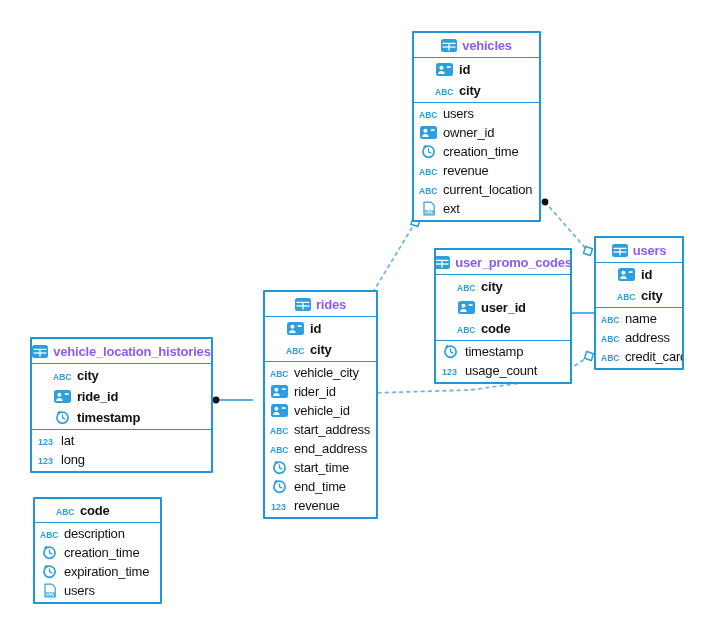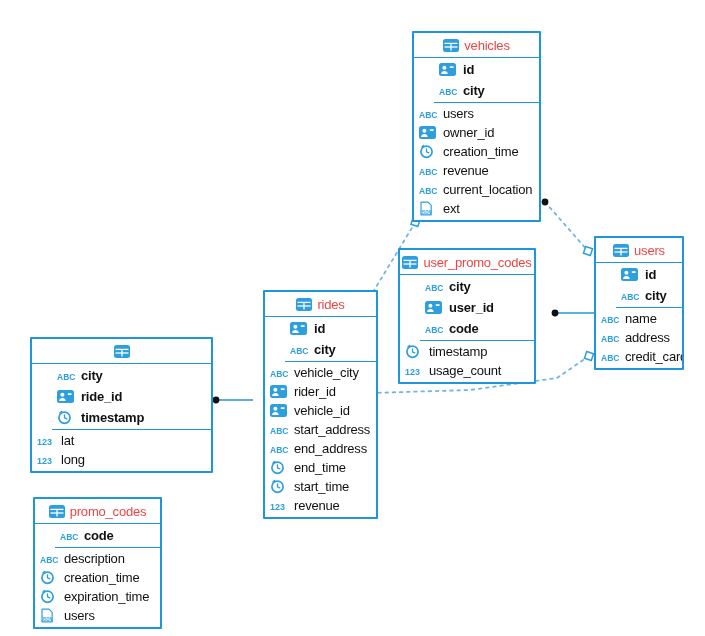--- a/index.html
+++ b/index.html
@@ -11,32 +11,32 @@
   #overlay{position:absolute;left:0;top:0;pointer-events:none;z-index:1;}
   .table{
     position:absolute;background:#ffffff;border:2px solid #1E96D8;
     box-sizing:border-box;z-index:2;border-radius:1px;
   }
   .t-header{
     height:25px;display:flex;align-items:center;justify-content:center;
     gap:5px;border-bottom:1.5px solid #1E96D8;box-sizing:border-box;
     padding:0 3px;white-space:nowrap;overflow:hidden;
   }
-  .t-title{font-size:13px;font-weight:400;color:#ef4444;letter-spacing:-0.2px;}
-  .t-pk{border-bottom:1.5px solid #1E96D8;box-sizing:border-box;padding:1px 0;margin-left:20px;}
+  .t-title{font-size:13px;font-weight:700;color:#8b5cf6;letter-spacing:-0.2px;}
+  .t-pk{border-bottom:1.5px solid #1E96D8;box-sizing:border-box;padding:1px 16px;}
   .t-body{padding:1px 0 2px 0;}
   .row{
     display:flex;align-items:center;gap:5px;padding-left:5px;
     white-space:nowrap;overflow:hidden;box-sizing:border-box;
   }
   .row.pk{height:21px;}
   .row.fld{height:19px;}
   .f-label{font-size:13px;color:#111111;letter-spacing:-0.2px;}
   .row.pk .f-label{font-weight:700;}
-  .f-icon{display:inline-flex;align-items:center;width:19px;flex:0 0 19px;}
+  .f-icon{display:inline-flex;align-items:center;justify-content:center;width:19px;flex:0 0 19px;}
   .t-icon{display:inline-flex;align-items:center;}
 </style>
 </head>
 <body>
 
 <div id="canvas">
     <div class="table" style="left: 412px; top: 31px; width: 129px;">
       <div class="t-header">
         <span class="t-icon">
           <svg width="16" height="13" viewBox="0 0 16 13">
@@ -119,21 +119,21 @@
           <span class="f-icon">
             <svg width="14" height="15" viewBox="0 0 14 15">
               <path d="M2 1.2h7l3.2 3.2v9.4H2z" fill="#fff" stroke="#2D9FDF" stroke-width="1.2" stroke-linejoin="round"></path>
               <text x="1.8" y="12.6" font-family="Liberation Sans, sans-serif" font-size="4.8" font-weight="bold" fill="#2D9FDF" textLength="10.5" lengthAdjust="spacingAndGlyphs">JSON</text>
             </svg>
           </span>
           <span class="f-label">ext</span>
         </div>
       </div>
     </div>
-    <div class="table" style="left: 398px; top: 248px; width: 138px;">
+    <div class="table" style="left: 434px; top: 248px; width: 138px;">
       <div class="t-header">
         <span class="t-icon">
           <svg width="16" height="13" viewBox="0 0 16 13">
             <rect width="16" height="13" rx="2.5" fill="#2D9FDF"></rect>
             <line x1="1.5" y1="4.4" x2="14.5" y2="4.4" stroke="#fff" stroke-width="1.3"></line>
             <line x1="8" y1="4.4" x2="8" y2="11.5" stroke="#fff" stroke-width="1.3"></line>
             <line x1="1.5" y1="8" x2="14.5" y2="8" stroke="#fff" stroke-width="1.3"></line>
           </svg>
         </span>
         <span class="t-title">user_promo_codes</span>
@@ -329,31 +329,31 @@
           <span class="f-label">end_address</span>
         </div>
         <div class="row fld">
           <span class="f-icon">
             <svg width="15" height="15" viewBox="0 0 15 15">
               <circle cx="7.5" cy="7.7" r="5.6" fill="none" stroke="#2D9FDF" stroke-width="1.7"></circle>
               <path d="M7.5 4.8v3l2.3 1.1" fill="none" stroke="#2D9FDF" stroke-width="1.3" stroke-linecap="round" stroke-linejoin="round"></path>
               <path d="M4.6 1.6L3 3.1" stroke="#2D9FDF" stroke-width="1.5" stroke-linecap="round"></path>
             </svg>
           </span>
+          <span class="f-label">start_time</span>
+        </div>
+        <div class="row fld">
+          <span class="f-icon">
+            <svg width="15" height="15" viewBox="0 0 15 15">
+              <circle cx="7.5" cy="7.7" r="5.6" fill="none" stroke="#2D9FDF" stroke-width="1.7"></circle>
+              <path d="M7.5 4.8v3l2.3 1.1" fill="none" stroke="#2D9FDF" stroke-width="1.3" stroke-linecap="round" stroke-linejoin="round"></path>
+              <path d="M4.6 1.6L3 3.1" stroke="#2D9FDF" stroke-width="1.5" stroke-linecap="round"></path>
+            </svg>
+          </span>
           <span class="f-label">end_time</span>
-        </div>
-        <div class="row fld">
-          <span class="f-icon">
-            <svg width="15" height="15" viewBox="0 0 15 15">
-              <circle cx="7.5" cy="7.7" r="5.6" fill="none" stroke="#2D9FDF" stroke-width="1.7"></circle>
-              <path d="M7.5 4.8v3l2.3 1.1" fill="none" stroke="#2D9FDF" stroke-width="1.3" stroke-linecap="round" stroke-linejoin="round"></path>
-              <path d="M4.6 1.6L3 3.1" stroke="#2D9FDF" stroke-width="1.5" stroke-linecap="round"></path>
-            </svg>
-          </span>
-          <span class="f-label">start_time</span>
         </div>
         <div class="row fld">
           <span class="f-icon">
             <svg width="17" height="10" viewBox="0 0 17 10">
               <text x="0" y="8.6" font-family="Liberation Sans, sans-serif" font-size="9" font-weight="bold" fill="#2D9FDF" textLength="15" lengthAdjust="spacingAndGlyphs">123</text>
             </svg>
           </span>
           <span class="f-label">revenue</span>
         </div>
       </div>
@@ -361,20 +361,21 @@
     <div class="table" style="left: 30px; top: 337px; width: 183px;">
       <div class="t-header">
         <span class="t-icon">
           <svg width="16" height="13" viewBox="0 0 16 13">
             <rect width="16" height="13" rx="2.5" fill="#2D9FDF"></rect>
             <line x1="1.5" y1="4.4" x2="14.5" y2="4.4" stroke="#fff" stroke-width="1.3"></line>
             <line x1="8" y1="4.4" x2="8" y2="11.5" stroke="#fff" stroke-width="1.3"></line>
             <line x1="1.5" y1="8" x2="14.5" y2="8" stroke="#fff" stroke-width="1.3"></line>
           </svg>
         </span>
+        <span class="t-title">vehicle_location_histories</span>
       </div>
       <div class="t-pk">
         <div class="row pk">
           <span class="f-icon">
             <svg width="19" height="10" viewBox="0 0 19 10">
               <text x="0" y="8.6" font-family="Liberation Sans, sans-serif" font-size="8.6" font-weight="bold" fill="#2D9FDF" textLength="18.5" lengthAdjust="spacingAndGlyphs">ABC</text>
             </svg>
           </span>
           <span class="f-label">city</span>
         </div>
@@ -413,31 +414,20 @@
           <span class="f-icon">
             <svg width="17" height="10" viewBox="0 0 17 10">
               <text x="0" y="8.6" font-family="Liberation Sans, sans-serif" font-size="9" font-weight="bold" fill="#2D9FDF" textLength="15" lengthAdjust="spacingAndGlyphs">123</text>
             </svg>
           </span>
           <span class="f-label">long</span>
         </div>
       </div>
     </div>
     <div class="table" style="left: 33px; top: 497px; width: 129px;">
-      <div class="t-header">
-        <span class="t-icon">
-          <svg width="16" height="13" viewBox="0 0 16 13">
-            <rect width="16" height="13" rx="2.5" fill="#2D9FDF"></rect>
-            <line x1="1.5" y1="4.4" x2="14.5" y2="4.4" stroke="#fff" stroke-width="1.3"></line>
-            <line x1="8" y1="4.4" x2="8" y2="11.5" stroke="#fff" stroke-width="1.3"></line>
-            <line x1="1.5" y1="8" x2="14.5" y2="8" stroke="#fff" stroke-width="1.3"></line>
-          </svg>
-        </span>
-        <span class="t-title">promo_codes</span>
-      </div>
       <div class="t-pk">
         <div class="row pk">
           <span class="f-icon">
             <svg width="19" height="10" viewBox="0 0 19 10">
               <text x="0" y="8.6" font-family="Liberation Sans, sans-serif" font-size="8.6" font-weight="bold" fill="#2D9FDF" textLength="18.5" lengthAdjust="spacingAndGlyphs">ABC</text>
             </svg>
           </span>
           <span class="f-label">code</span>
         </div>
       </div>

